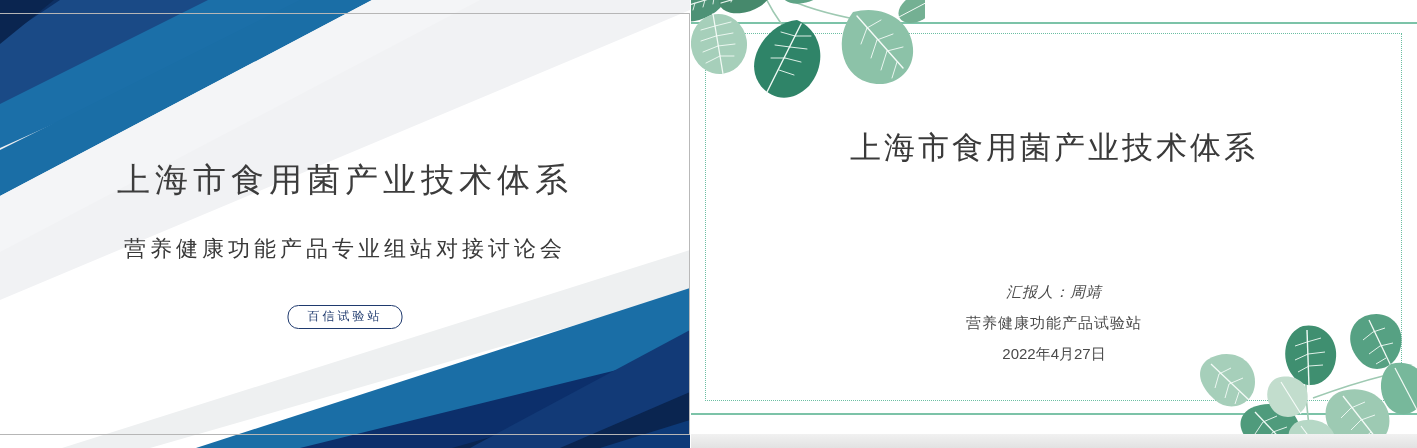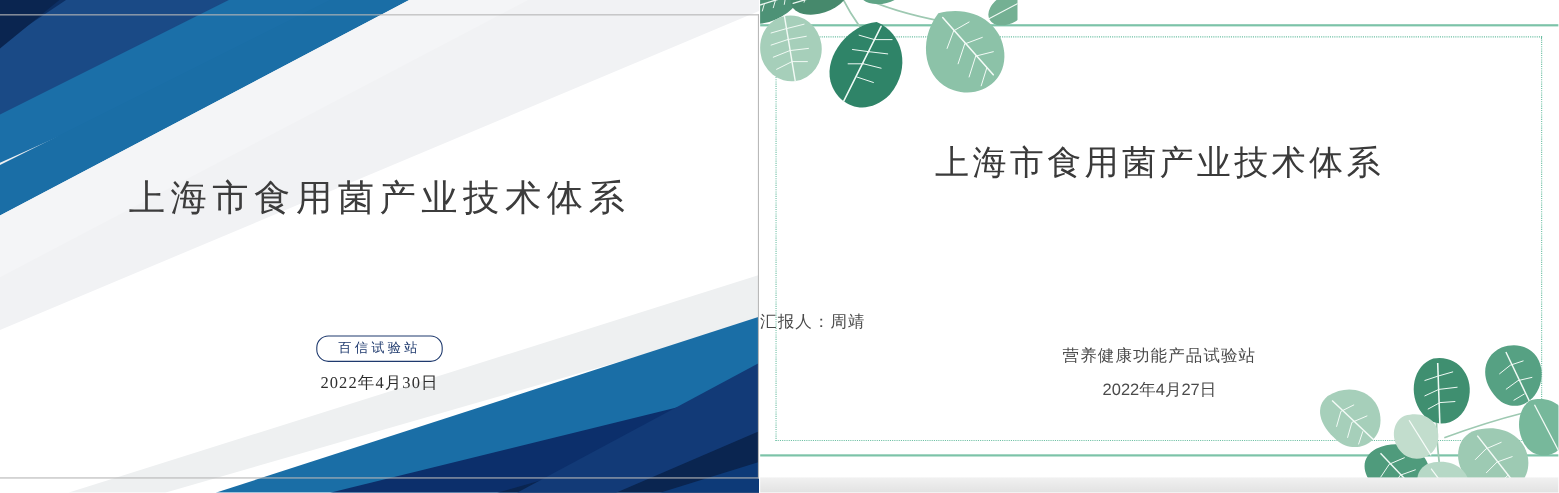--- a/index.html
+++ b/index.html
@@ -86,22 +86,22 @@
     font-size:31px; letter-spacing:3px; color:#3a3a3a; font-weight:400;
     white-space:nowrap;
   }
   .r-subtitle{
     position:absolute; top:182px; left:0; width:726px; text-align:center;
     font-family:"Liberation Serif","DejaVu Serif",serif;
     font-size:27px; letter-spacing:5px; color:#3a3a3a; font-weight:400;
     white-space:nowrap;
   }
   .r-presenter{
-    position:absolute; top:283px; left:0; width:726px; 
-    font-size:15px; letter-spacing:1px; color:#4a4a4a; white-space:nowrap;
+    position:absolute; top:283px; left:0; width:726px; text-align:center;
+    font-size:15px; letter-spacing:1px; color:#4a4a4a; white-space:nowrap;font-style:italic;
   }
   .r-company{
     position:absolute; top:314px; left:0; width:726px; text-align:center;
     font-size:15px; letter-spacing:1px; color:#4a4a4a; white-space:nowrap;
   }
   .r-date{
     position:absolute; top:345px; left:0; width:726px; text-align:center;
     font-size:15px; letter-spacing:0px; color:#4a4a4a; white-space:nowrap;
   }
   .leaf-tl{ position:absolute; left:-6px; top:-14px; width:240px; height:150px; }
@@ -136,22 +136,22 @@
         <polygon points="690,420 690,448 600,448" fill="#0d3a78"></polygon>
       </svg>
     </div>
 
     <div class="rule-top"></div>
     <div class="rule-bottom"></div>
     <div class="edge-right"></div>
 
     <div class="left-content">
       <h1 class="l-title">上海市食用菌产业技术体系</h1>
+      <h2 class="l-subtitle">营养健康功能产品专业组站对接讨论会</h2>
       <div class="l-badge">百信试验站</div>
-      <div class="l-date">2022年4月30日</div>
     </div>
   </section>
 
   <section class="slide-right">
 
     <div class="r-line-top"></div>
     <div class="r-line-bottom"></div>
     <div class="r-dashbox"></div>
 
     <svg class="leaf-tl" viewBox="0 0 240 150" aria-hidden="true">

